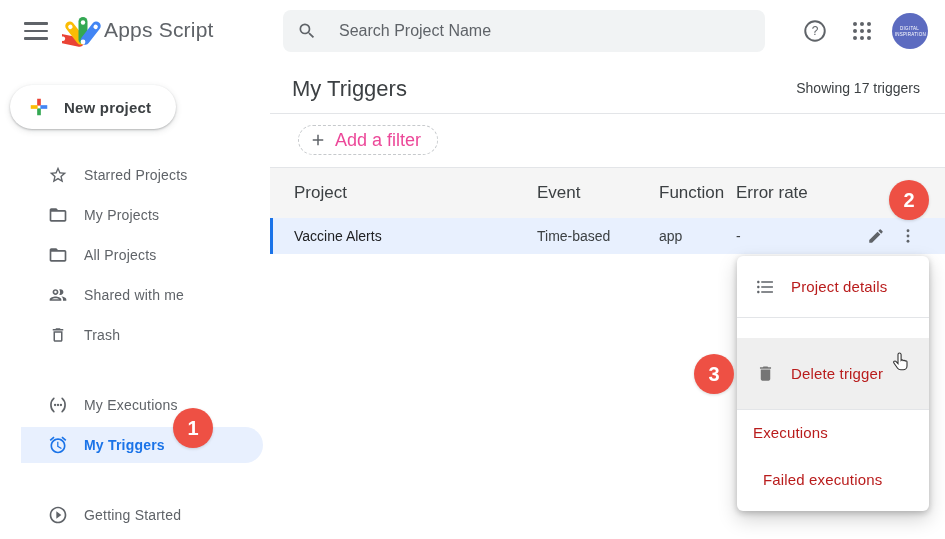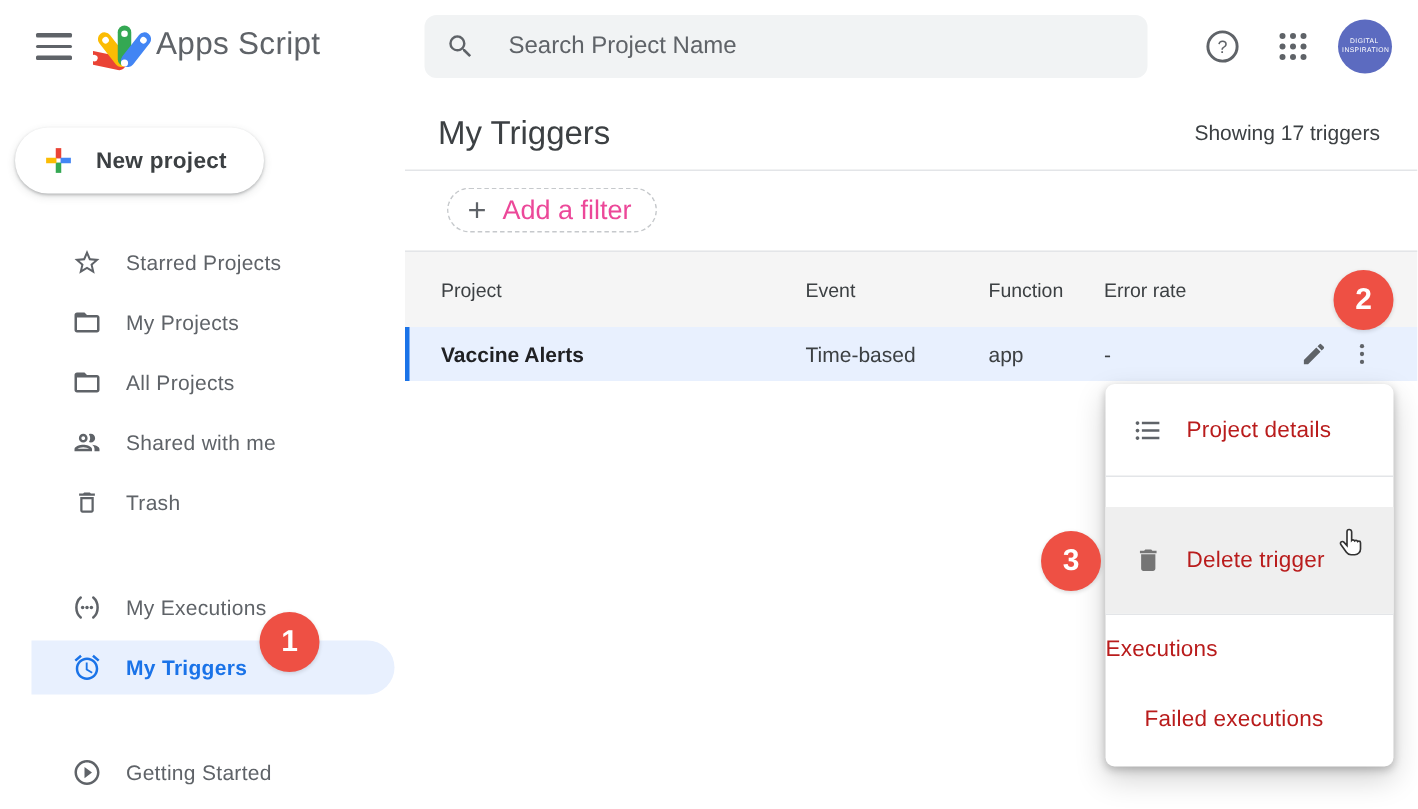--- a/index.html
+++ b/index.html
@@ -47,38 +47,38 @@
   .hdr-divider { position:absolute; left:270px; top:113px; width:675px; height:1px; background:#e3e5e8; }
 
   .filter-chip { position:absolute; left:298px; top:125px; height:30px; padding:0 16px 0 10px;
                  border:1px dashed #c6c9cc; border-radius:16px; display:flex; align-items:center; gap:8px;
                  cursor:pointer; background:#fff; }
   .filter-chip .chip-label { font-size:18px; color:#ec4899; }
 
   .table-header { position:absolute; left:270px; top:167px; width:675px; height:51px; background:#f5f5f5;
                   border-top:1px solid #e3e5e8; }
   .table-header .col { position:absolute; top:0; height:100%; display:flex; align-items:center;
-                       font-size:13px; color:#3c4043; }
+                       font-size:17px; color:#3c4043; }
   .trigger-row { position:absolute; left:270px; top:218px; width:675px; height:36px; background:#e8f0fe;
                  border-left:3px solid #1a73e8; cursor:pointer; }
   .trigger-row .cell { position:absolute; top:0; height:100%; display:flex; align-items:center;
                        font-size:14px; color:#3c4043; }
-  .cell.project { font-weight:bold; color:#202124; }
+  .cell.project { font-weight:normal; color:#202124; }
   .row-action { position:absolute; top:5px; width:26px; height:26px; display:flex; align-items:center;
                 justify-content:center; cursor:pointer; border-radius:50%; }
 
   
   .menu { position:absolute; left:737px; top:256px; width:192px; background:#fff; border-radius:6px;
           box-shadow:0 2px 6px rgba(0,0,0,.22),0 8px 20px rgba(0,0,0,.18); z-index:30; padding-bottom:8px; }
   .menu-item { display:flex; align-items:center; cursor:pointer; }
   .menu-item .mi-icon { width:20px; height:20px; margin:0 16px 0 18px; display:flex; align-items:center; justify-content:center; }
   .menu-item .mi-label { font-size:15px; color:#b91c1c; letter-spacing:.15px; }
   .mi-1 { height:61px; border-radius:6px 6px 0 0; }
   .mi-2 { height:71px; background:#efefef; position:relative;margin-top:20px; }
-  .mi-3 { height:45px; padding-left:0; }
+  .mi-3 { height:45px; padding-left:16px; }
   .mi-4 { height:48px; padding-left:26px; }
   .menu-divider { height:1px; background:#e3e5e8; }
 
   .cursor-hand { position:absolute; left:889px; top:350px; width:24px; height:26px; z-index:40; }
 
   
   .badge { position:absolute; width:40px; height:40px; border-radius:50%; background:#ee5044;
            color:#fff; font-size:20px; font-weight:bold; display:flex; align-items:center;
            justify-content:center; z-index:50; box-shadow:0 1px 3px rgba(0,0,0,.15); }
   #badge-1 { left:173px; top:408px; }

